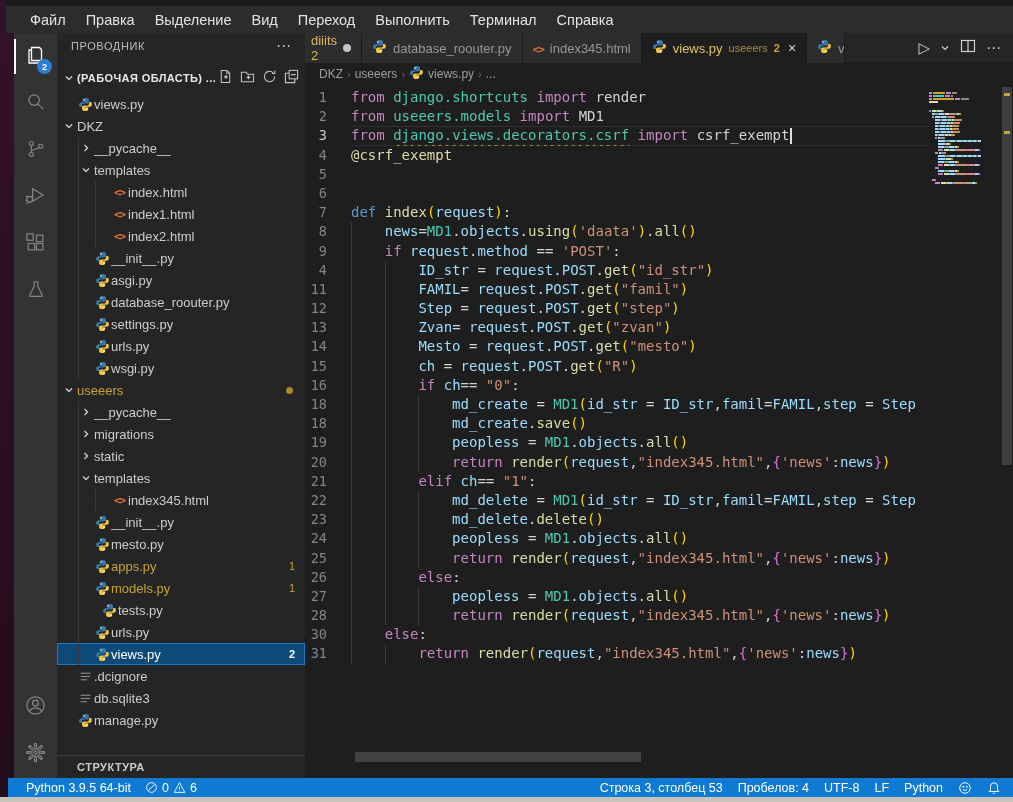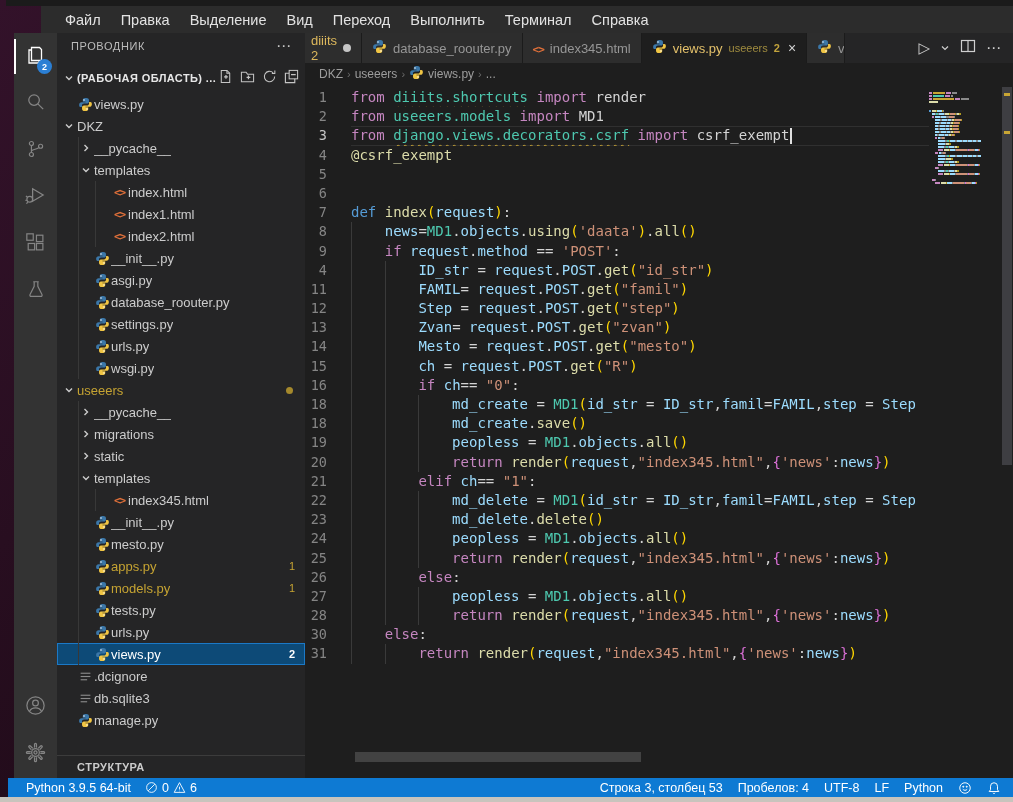--- a/index.html
+++ b/index.html
@@ -7,21 +7,21 @@
   body {
     background:linear-gradient(135deg,#33122a 0%,#1d0a16 60%,#120609 100%);
     font-family:"Liberation Sans","DejaVu Sans",sans-serif;
     color:#cccccc; position:relative;
   }
   
   .topstrip { position:absolute; left:6px; top:0; right:0; height:6px; background:#1b1b1b; }
   .bottomstrip { position:absolute; left:0; right:0; bottom:0; height:5px; background:#c8c4bd; }
   
   .menubar { position:absolute; left:6px; top:6px; right:0; height:27px; background:#2c2c2c;
-    display:flex; align-items:center; padding-left:14px;margin-left:35px; }
+    display:flex; align-items:center; padding-left:14px; }
   .menu-item { padding:3px 10px; font-size:14.5px; color:#e2e2e2; cursor:default; }
   
   .main { position:absolute; left:14px; top:33px; right:0; bottom:24px; display:flex; background:#1e1e1e; }
   
   .activitybar { width:43px; background:#333333; display:flex; flex-direction:column; flex:none; }
   .ab-top { flex:1; display:flex; flex-direction:column; }
   .ab-item { height:47px; display:flex; align-items:center; justify-content:center; position:relative; cursor:pointer; }
   .ab-item svg { stroke:#858585; fill:none; stroke-width:1.3; }
   .ab-item.active svg { stroke:#ffffff; }
   .ab-item.active::before { content:""; position:absolute; left:0; top:6px; bottom:6px; width:2px; background:#ffffff; }
@@ -465,21 +465,21 @@
             <svg width="15" height="15" viewBox="0 0 16 16">
               <path fill="#3b77a8" d="M7.9 1C6.1 1 5.1 1.8 5.1 3.2V5h3v.6H3.8C2.3 5.6 1.2 6.6 1.2 8.4c0 1.3.5 2.3 1.6 2.3h1.4V9.2C4.2 8 5.2 7 6.5 7h3.2c1.1 0 2-.9 2-2V3.2C11.7 1.9 10.5 1 9 1z"></path>
               <path fill="#f0c544" d="M8.1 15c1.8 0 2.8-.8 2.8-2.2V11h-3v-.6h4.3c1.5 0 2.6-1 2.6-2.8 0-1.3-.5-2.3-1.6-2.3h-1.4v1.5c0 1.2-1 2.2-2.3 2.2H6.3c-1.1 0-2 .9-2 2v1.8C4.3 14.1 5.5 15 7 15z"></path>
               <circle cx="6.4" cy="3.1" r=".8" fill="#fff"></circle>
               <circle cx="9.6" cy="12.9" r=".8" fill="#fff"></circle>
             </svg>
           </span>
           <span class="tlabel">models.py</span>
           <span class="tbadge">1</span>
         </div>
-        <div class="trow" style="padding-left: 21px;">
+        <div class="trow" style="padding-left: 28px;">
           <span class="guide" style="left: 21px;"></span>
           <span style="width: 16px; flex: 0 0 auto;"></span>
           <span class="ficon">
             <svg width="15" height="15" viewBox="0 0 16 16">
               <path fill="#3b77a8" d="M7.9 1C6.1 1 5.1 1.8 5.1 3.2V5h3v.6H3.8C2.3 5.6 1.2 6.6 1.2 8.4c0 1.3.5 2.3 1.6 2.3h1.4V9.2C4.2 8 5.2 7 6.5 7h3.2c1.1 0 2-.9 2-2V3.2C11.7 1.9 10.5 1 9 1z"></path>
               <path fill="#f0c544" d="M8.1 15c1.8 0 2.8-.8 2.8-2.2V11h-3v-.6h4.3c1.5 0 2.6-1 2.6-2.8 0-1.3-.5-2.3-1.6-2.3h-1.4v1.5c0 1.2-1 2.2-2.3 2.2H6.3c-1.1 0-2 .9-2 2v1.8C4.3 14.1 5.5 15 7 15z"></path>
               <circle cx="6.4" cy="3.1" r=".8" fill="#fff"></circle>
               <circle cx="9.6" cy="12.9" r=".8" fill="#fff"></circle>
             </svg>
           </span>
@@ -627,21 +627,21 @@
         </span>
         <span class="bc-sep">›</span>
         <span class="bc-item">
           <span>...</span>
         </span>
       </div>
     <div class="codewrap">
       <div class="code">
           <div class="row">
             <span class="ln">1</span>
-            <span class="lc"><span class="tk-k">from</span><span class="tk-t"> </span><span class="tk-w">diiits.shortcuts</span><span class="tk-t"> </span><span class="tk-k">import</span><span class="tk-t"> </span><span class="tk-t">render</span></span>
+            <span class="lc"><span class="tk-k">from</span><span class="tk-t"> </span><span class="tk-w">django.shortcuts</span><span class="tk-t"> </span><span class="tk-k">import</span><span class="tk-t"> </span><span class="tk-t">render</span></span>
           </div>
           <div class="row">
             <span class="ln">2</span>
             <span class="lc"><span class="tk-k">from</span><span class="tk-t"> </span><span class="tk-m">useeers.models</span><span class="tk-t"> </span><span class="tk-k">import</span><span class="tk-t"> </span><span class="tk-t">MD1</span></span>
           </div>
           <div class="row cur">
             <span class="ln">3</span>
             <span class="lc"><span class="tk-k">from</span><span class="tk-t"> </span><span class="tk-w">django.views.decorators.csrf</span><span class="tk-t"> </span><span class="tk-k">import</span><span class="tk-t"> </span><span class="tk-t">csrf_exempt</span><span class="caret"></span></span>
           </div>
           <div class="row">

